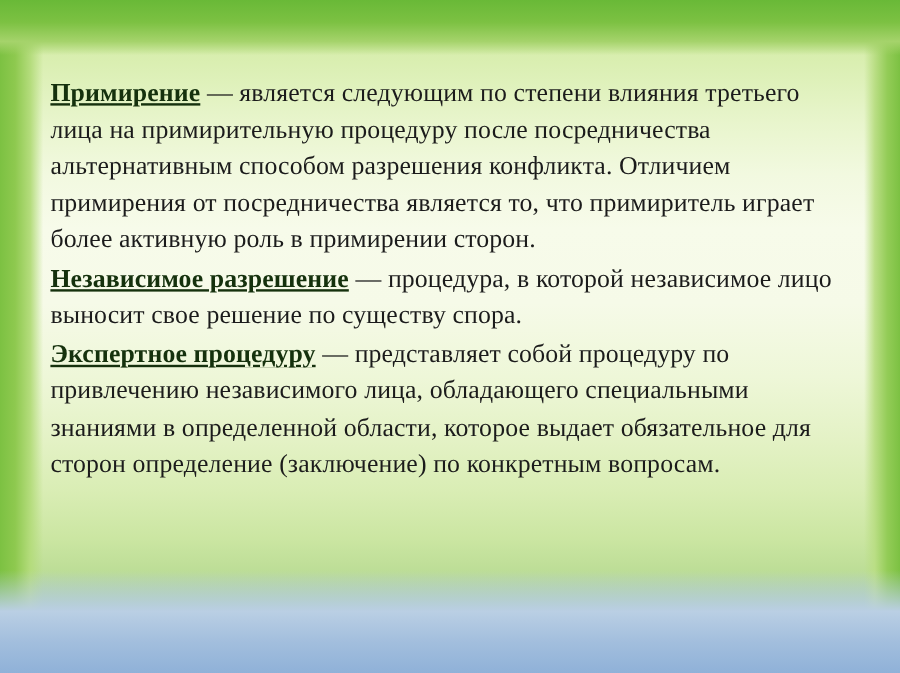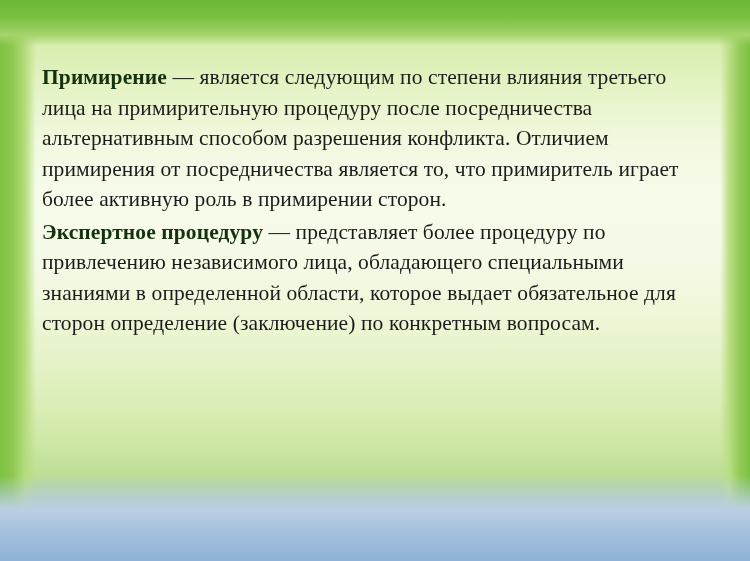--- a/index.html
+++ b/index.html
@@ -87,34 +87,38 @@
     color: #1b1b1b;
     text-align: left;
     letter-spacing: 0.1px;
   }
   p.para + p.para {
     margin-top: 2px;
   }
   .term {
     font-weight: bold;
     color: #15310d;
+    text-decoration: underline;
   }
 </style>
 </head>
 <body>
 
 <div class="slide">
   <div class="top-band"></div>
   <div class="bottom-band"></div>
 
   <div class="content">
 
     <p class="para">
       <span class="term">Примирение</span><span> — является следующим по степени влияния третьего лица на примирительную процедуру после посредничества альтернативным способом разрешения конфликта. Отличием примирения от посредничества является то, что примиритель играет более активную роль в примирении сторон.</span>
     </p>
 
+    <p class="para">
+      <span class="term">Независимое разрешение</span><span> — процедура, в которой независимое лицо выносит свое решение по существу спора.</span>
+    </p>
 
     <p class="para">
-      <span class="term">Экспертное процедуру</span><span> — представляет более процедуру по привлечению независимого лица, обладающего специальными знаниями в определенной области, которое выдает обязательное для сторон определение (заключение) по конкретным вопросам.</span>
+      <span class="term">Экспертное процедуру</span><span> — представляет собой процедуру по привлечению независимого лица, обладающего специальными знаниями в определенной области, которое выдает обязательное для сторон определение (заключение) по конкретным вопросам.</span>
     </p>
 
   </div>
 </div>
 
 </body></html>

